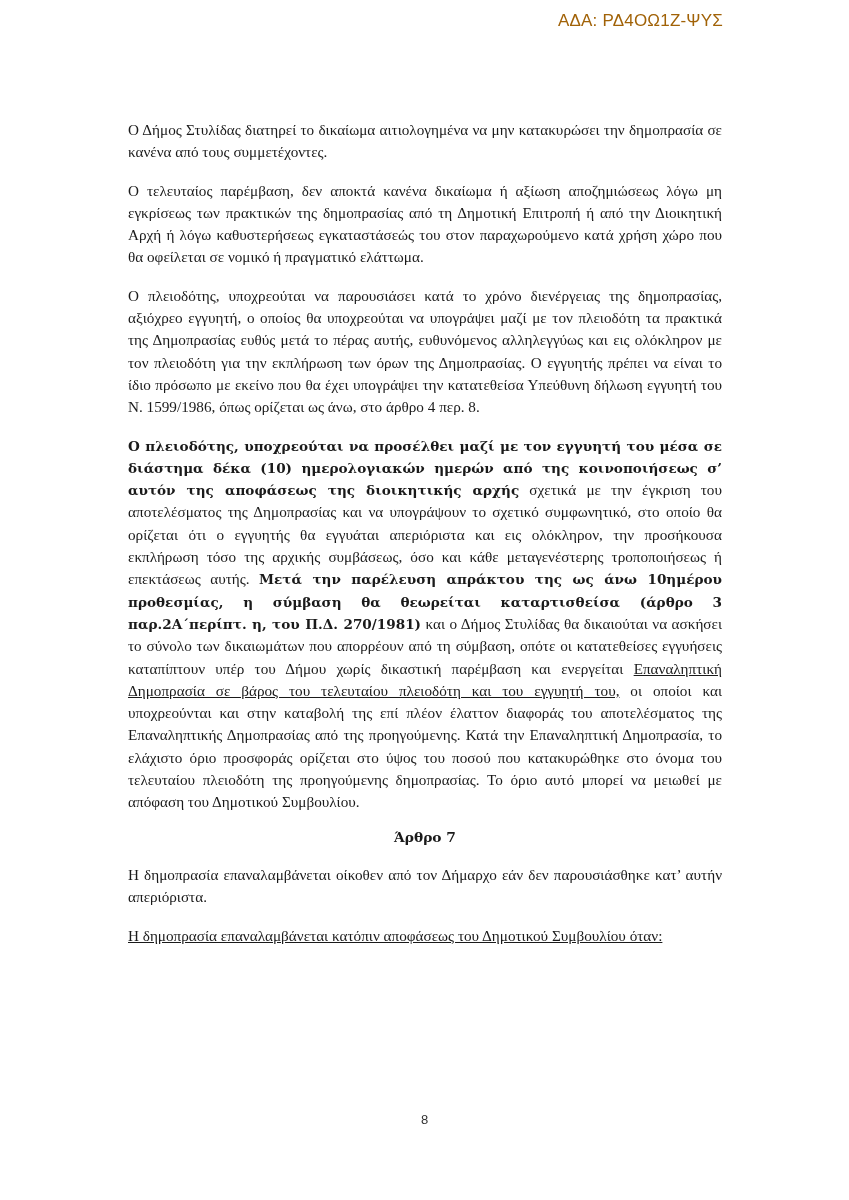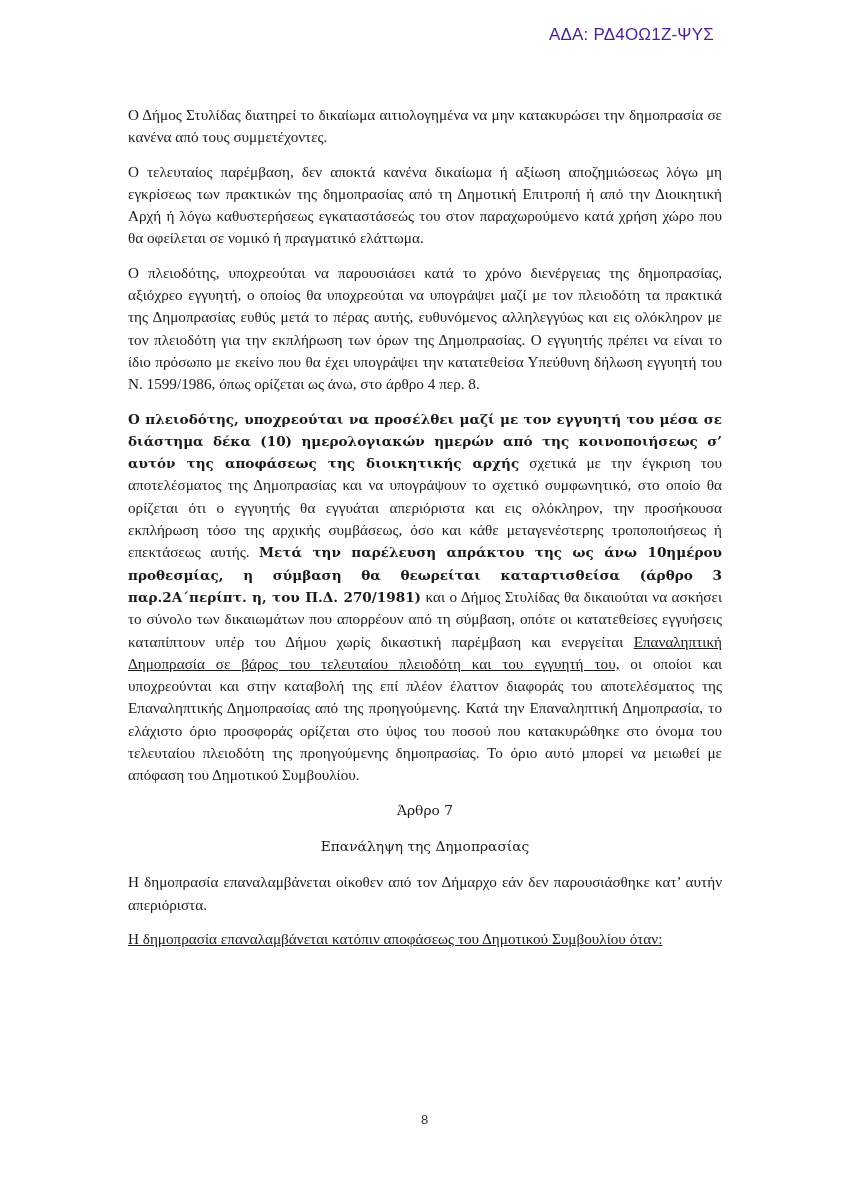--- a/index.html
+++ b/index.html
@@ -1,49 +1,48 @@
 <!DOCTYPE html>
 <html><head>
 <meta charset="utf-8">
 <style>
   html, body { margin: 0; padding: 0; background: #ffffff; }
   body { width: 849px; height: 1200px; position: relative; overflow: hidden; color: #1a1a1a; }
   .header-code {
-    position: absolute; top: 11px; right: 135px;
+    position: absolute; top: 11px; right: 126px;
     font-family: "Liberation Sans", "DejaVu Sans", sans-serif;
-    font-size: 17px; color: #4c1d95; letter-spacing: 0.2px; margin-top: 14px;
+    font-size: 17px; color: #a16207; letter-spacing: 0.2px;
   }
   .content {
     position: absolute; left: 128px; top: 103px; width: 594px;
     font-family: "Liberation Serif", "DejaVu Serif", serif;
     font-size: 15.2px; line-height: 22.3px; color: #1a1a1a;
   }
-  .content p { margin: 1px 0 12px 0; text-align: justify; }
+  .content p { margin: 16px 0 12px 0; text-align: justify; }
   .b { font-family: "DejaVu Serif", serif; font-weight: bold; font-size: 13.6px; }
   .u { text-decoration: underline; }
   .center-head {
     text-align: center !important; font-family: "DejaVu Serif", serif;
-    font-weight: normal; font-size: 13.8px; margin: 12px 0 14px 0 !important;
+    font-weight: bold; font-size: 13.8px; margin: 12px 0 14px 0 !important;
   }
   .page-num {
     position: absolute; top: 1112px; left: 0; width: 849px; text-align: center;
     font-family: "Liberation Sans", "DejaVu Sans", sans-serif; font-size: 13px; color: #333;
   }
 </style>
 </head>
 <body>
 
 <div class="header-code">ΑΔΑ: ΡΔ4ΟΩ1Ζ-ΨΥΣ</div>
 
 <div class="content">
   <p>Ο Δήμος Στυλίδας διατηρεί το δικαίωμα αιτιολογημένα να μην κατακυρώσει την δημοπρασία σε κανένα από τους συμμετέχοντες.</p>
   <p>Ο τελευταίος παρέμβαση, δεν αποκτά κανένα δικαίωμα ή αξίωση αποζημιώσεως λόγω μη εγκρίσεως των πρακτικών της δημοπρασίας από τη Δημοτική Επιτροπή ή από την Διοικητική Αρχή ή λόγω καθυστερήσεως εγκαταστάσεώς του στον  παραχωρούμενο κατά χρήση χώρο που θα οφείλεται σε νομικό ή πραγματικό ελάττωμα.</p>
   <p> Ο πλειοδότης, υποχρεούται να παρουσιάσει κατά το χρόνο διενέργειας της δημοπρασίας, αξιόχρεο εγγυητή, ο οποίος θα υποχρεούται να υπογράψει μαζί με τον πλειοδότη τα πρακτικά της Δημοπρασίας ευθύς μετά το πέρας αυτής, ευθυνόμενος αλληλεγγύως και εις ολόκληρον με τον πλειοδότη για την εκπλήρωση των όρων της Δημοπρασίας. Ο εγγυητής πρέπει να είναι το ίδιο πρόσωπο με εκείνο που θα έχει υπογράψει την κατατεθείσα Υπεύθυνη δήλωση εγγυητή του Ν. 1599/1986, όπως ορίζεται ως άνω, στο άρθρο 4 περ. 8.</p>
   <p><span class="b">Ο πλειοδότης, υποχρεούται να προσέλθει μαζί με τον εγγυητή του μέσα σε διάστημα δέκα (10) ημερολογιακών ημερών από της κοινοποιήσεως σ’ αυτόν της αποφάσεως της διοικητικής αρχής</span><span> σχετικά με την έγκριση του αποτελέσματος της Δημοπρασίας και να υπογράψουν το σχετικό συμφωνητικό, στο οποίο θα ορίζεται ότι ο εγγυητής θα εγγυάται απεριόριστα και εις ολόκληρον, την προσήκουσα εκπλήρωση τόσο της αρχικής συμβάσεως, όσο και κάθε μεταγενέστερης τροποποιήσεως ή επεκτάσεως αυτής. </span><span class="b">Μετά την παρέλευση απράκτου της ως άνω 10ημέρου προθεσμίας, η σύμβαση θα θεωρείται καταρτισθείσα (άρθρο 3 παρ.2Α΄περίπτ. η, του Π.Δ. 270/1981)</span><span> και ο Δήμος Στυλίδας θα δικαιούται να ασκήσει το σύνολο των δικαιωμάτων που απορρέουν από τη σύμβαση, οπότε οι κατατεθείσες εγγυήσεις καταπίπτουν υπέρ του Δήμου χωρίς δικαστική παρέμβαση και ενεργείται </span><span class="u">Επαναληπτική Δημοπρασία σε βάρος του τελευταίου πλειοδότη και του εγγυητή του,</span><span> οι οποίοι και υποχρεούνται και στην καταβολή της επί πλέον έλαττον διαφοράς του αποτελέσματος της Επαναληπτικής Δημοπρασίας από της προηγούμενης. Κατά την Επαναληπτική Δημοπρασία, το ελάχιστο όριο προσφοράς ορίζεται στο ύψος του ποσού που κατακυρώθηκε στο όνομα του τελευταίου πλειοδότη της προηγούμενης δημοπρασίας. Το όριο αυτό μπορεί να μειωθεί με απόφαση του Δημοτικού Συμβουλίου.</span></p>
 
   <p class="center-head">Άρθρο 7</p>
-  <p class="center-head">Επανάληψη της Δημοπρασίας</p>
 
   <p>Η δημοπρασία επαναλαμβάνεται οίκοθεν από τον Δήμαρχο εάν δεν παρουσιάσθηκε  κατ’ αυτήν απεριόριστα.</p>
   <p class="u">Η δημοπρασία επαναλαμβάνεται κατόπιν αποφάσεως του Δημοτικού Συμβουλίου όταν:</p>
 </div>
 
 <div class="page-num">8</div>
 
 </body></html>

